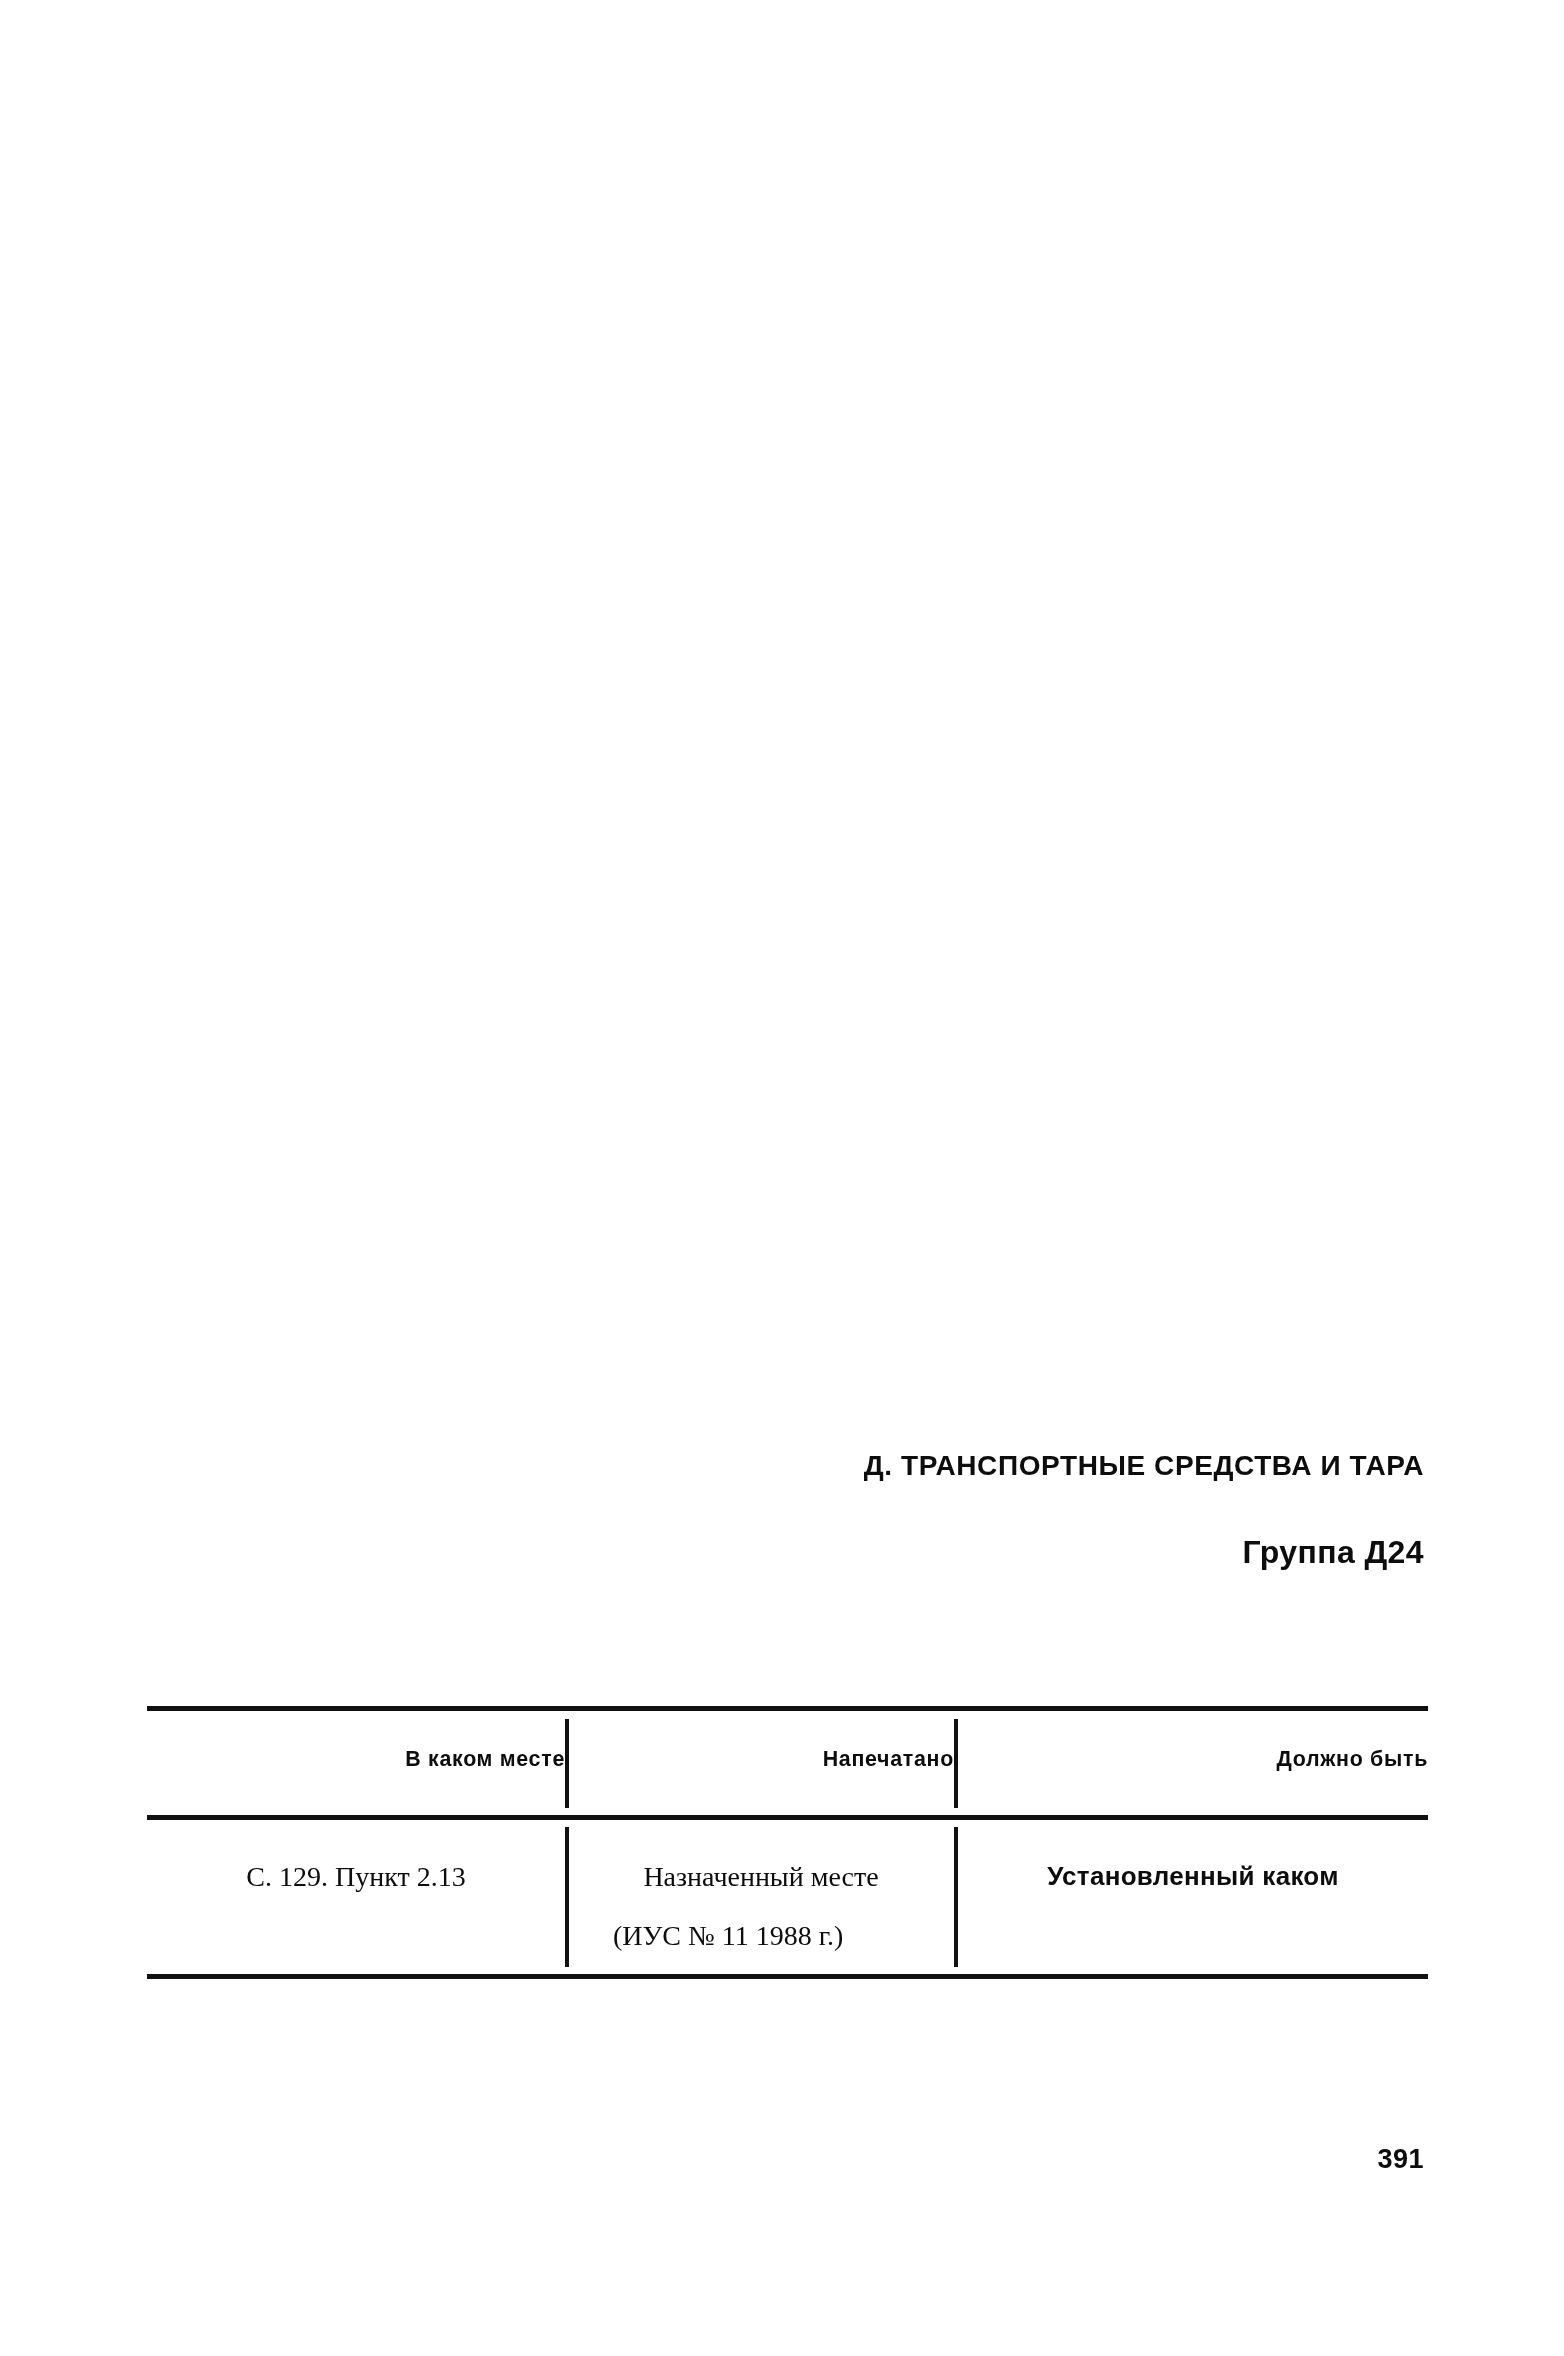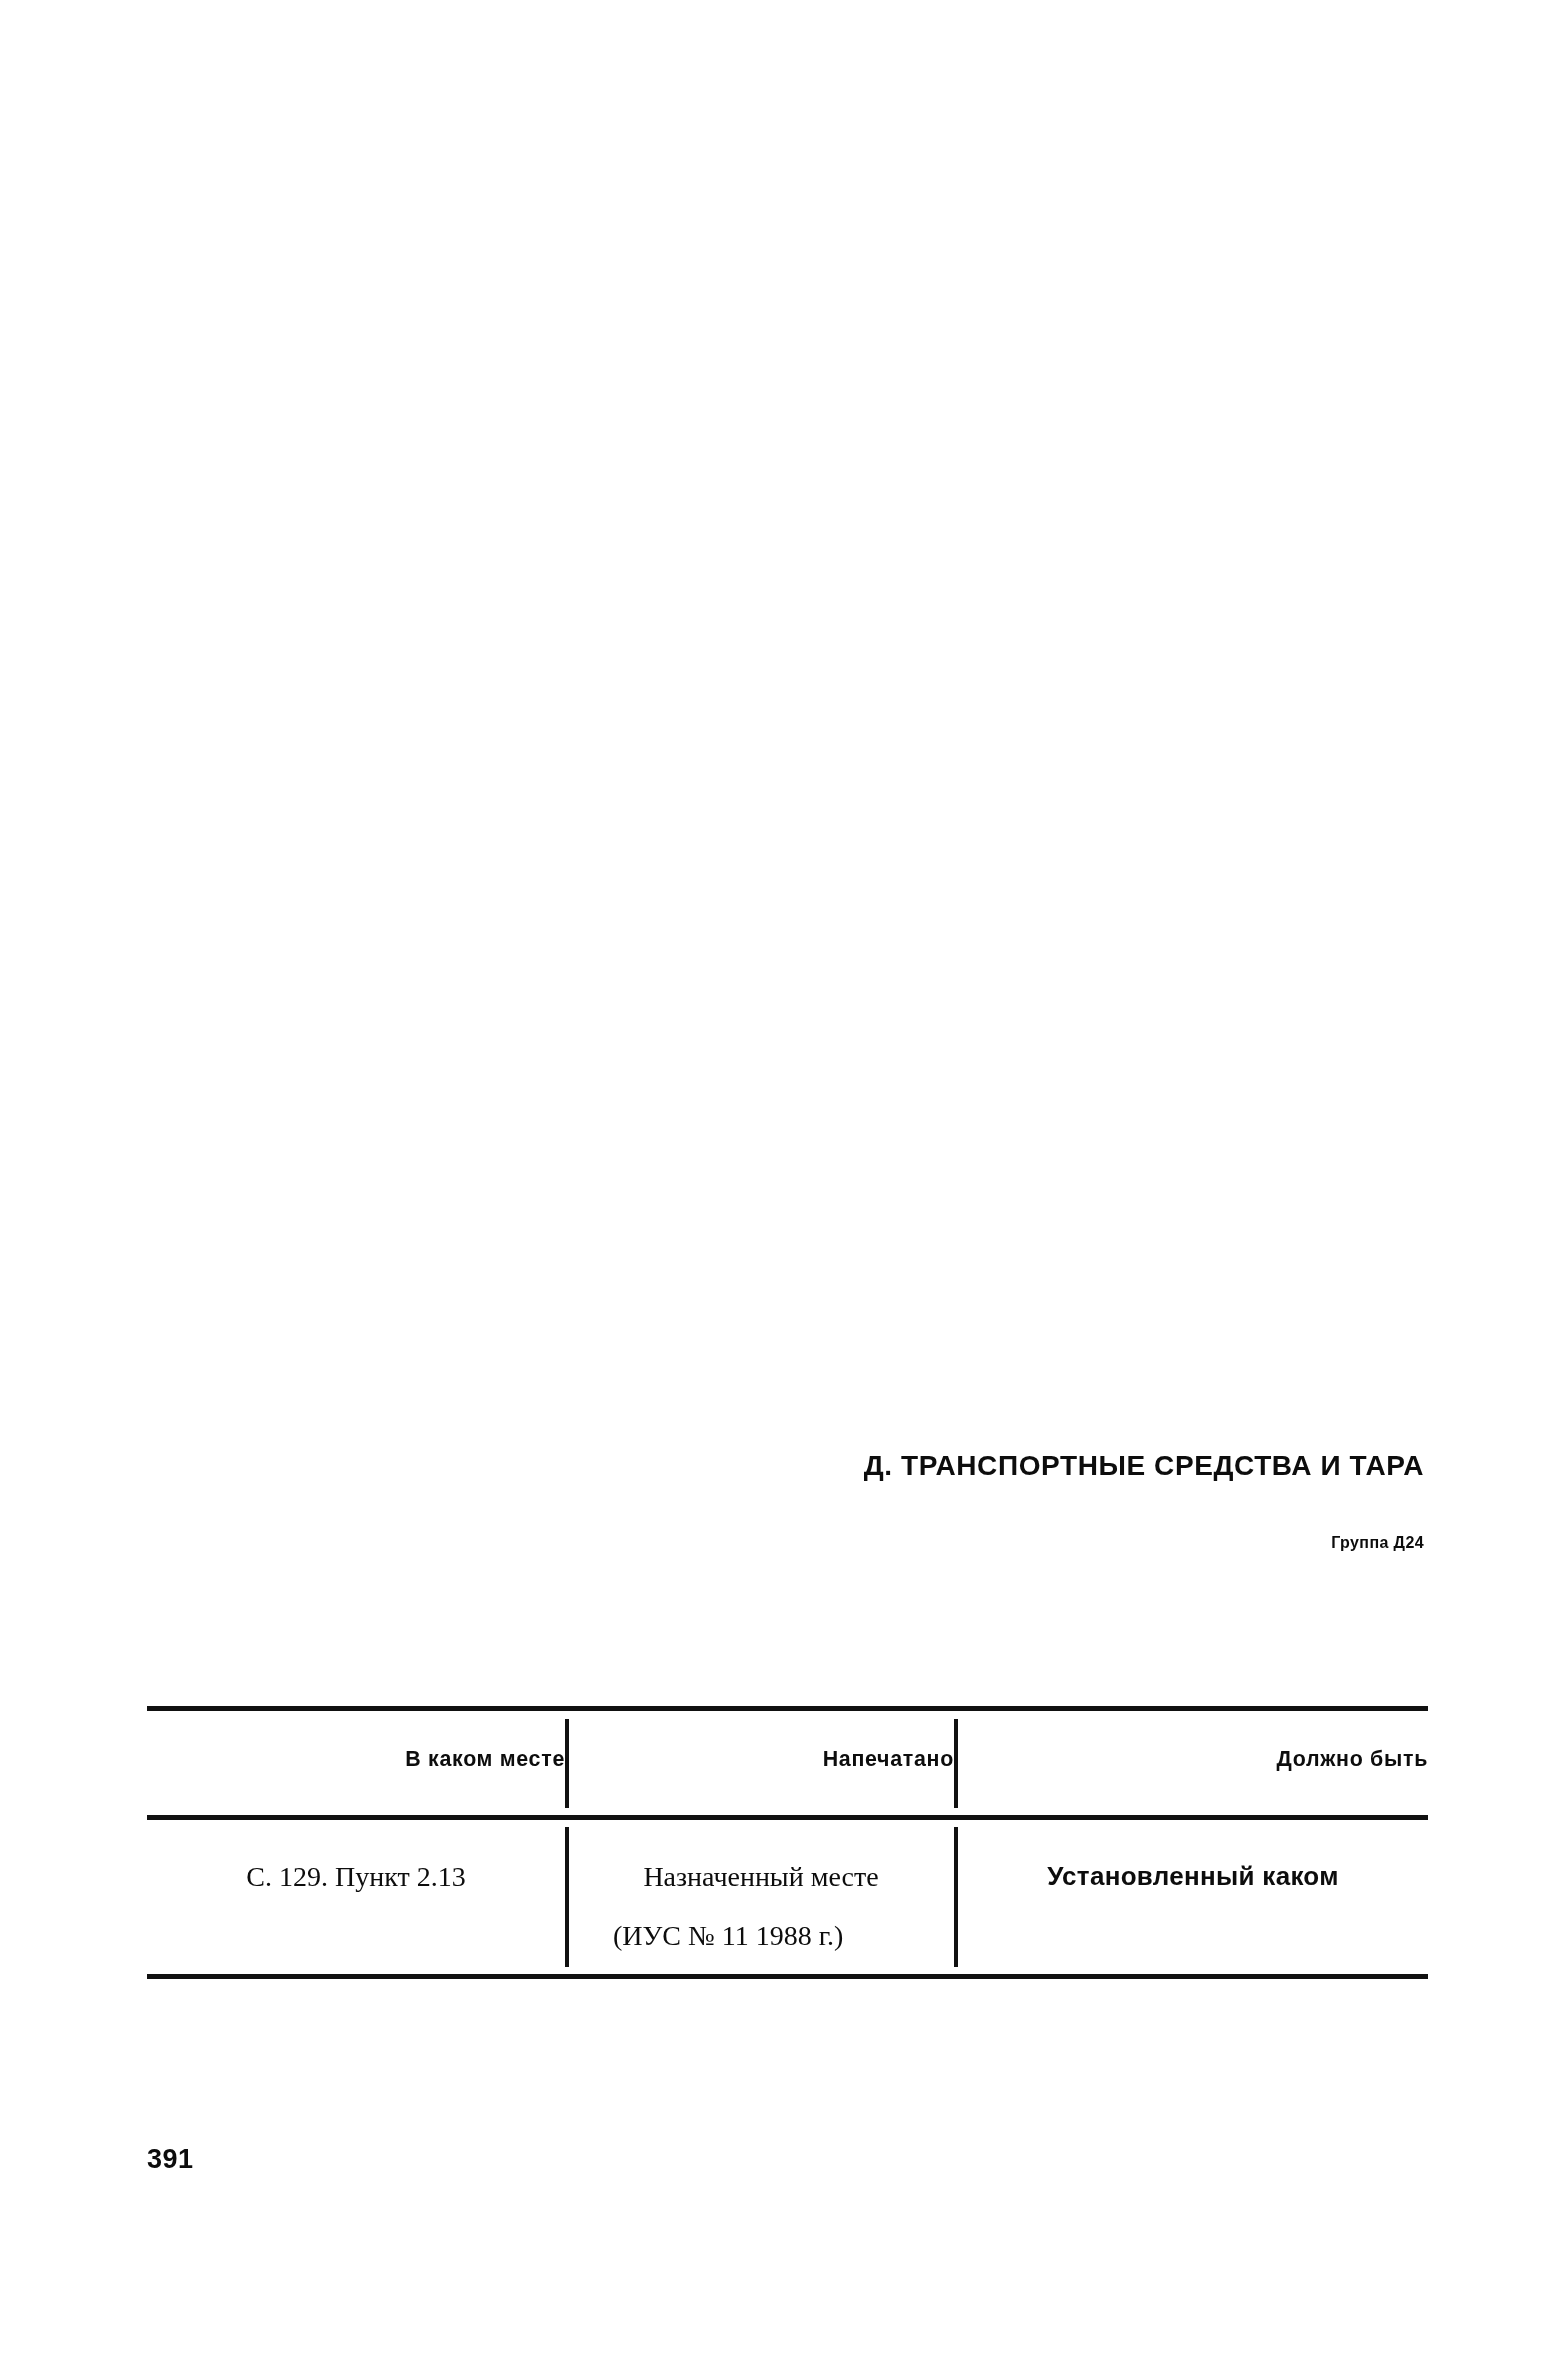--- a/index.html
+++ b/index.html
@@ -39,21 +39,21 @@
 
   
   .group-line {
     position: absolute;
     left: 131px;
     top: 1534px;
     width: 1277px;
     text-align: right;
     font-family: "Liberation Sans", sans-serif;
     font-weight: bold;
-    font-size: 16px;
+    font-size: 32px;
     letter-spacing: 0.4px;
     white-space: nowrap;
   }
 
   
   .intro {
     position: absolute;
     left: 131px;
     top: 1599px;
     width: 1281px;
@@ -148,20 +148,21 @@
     font-size: 28px;
     white-space: nowrap;
   }
 
   
   .page-number {
     position: absolute;
     left: 131px;
     top: 2144px;
     width: 1277px;
+    text-align: right;
     font-family: "Liberation Sans", sans-serif;
     font-weight: bold;
     font-size: 27px;
     letter-spacing: 0.5px;
   }
 </style>
 </head>
 <body>
 
 <div class="page">

